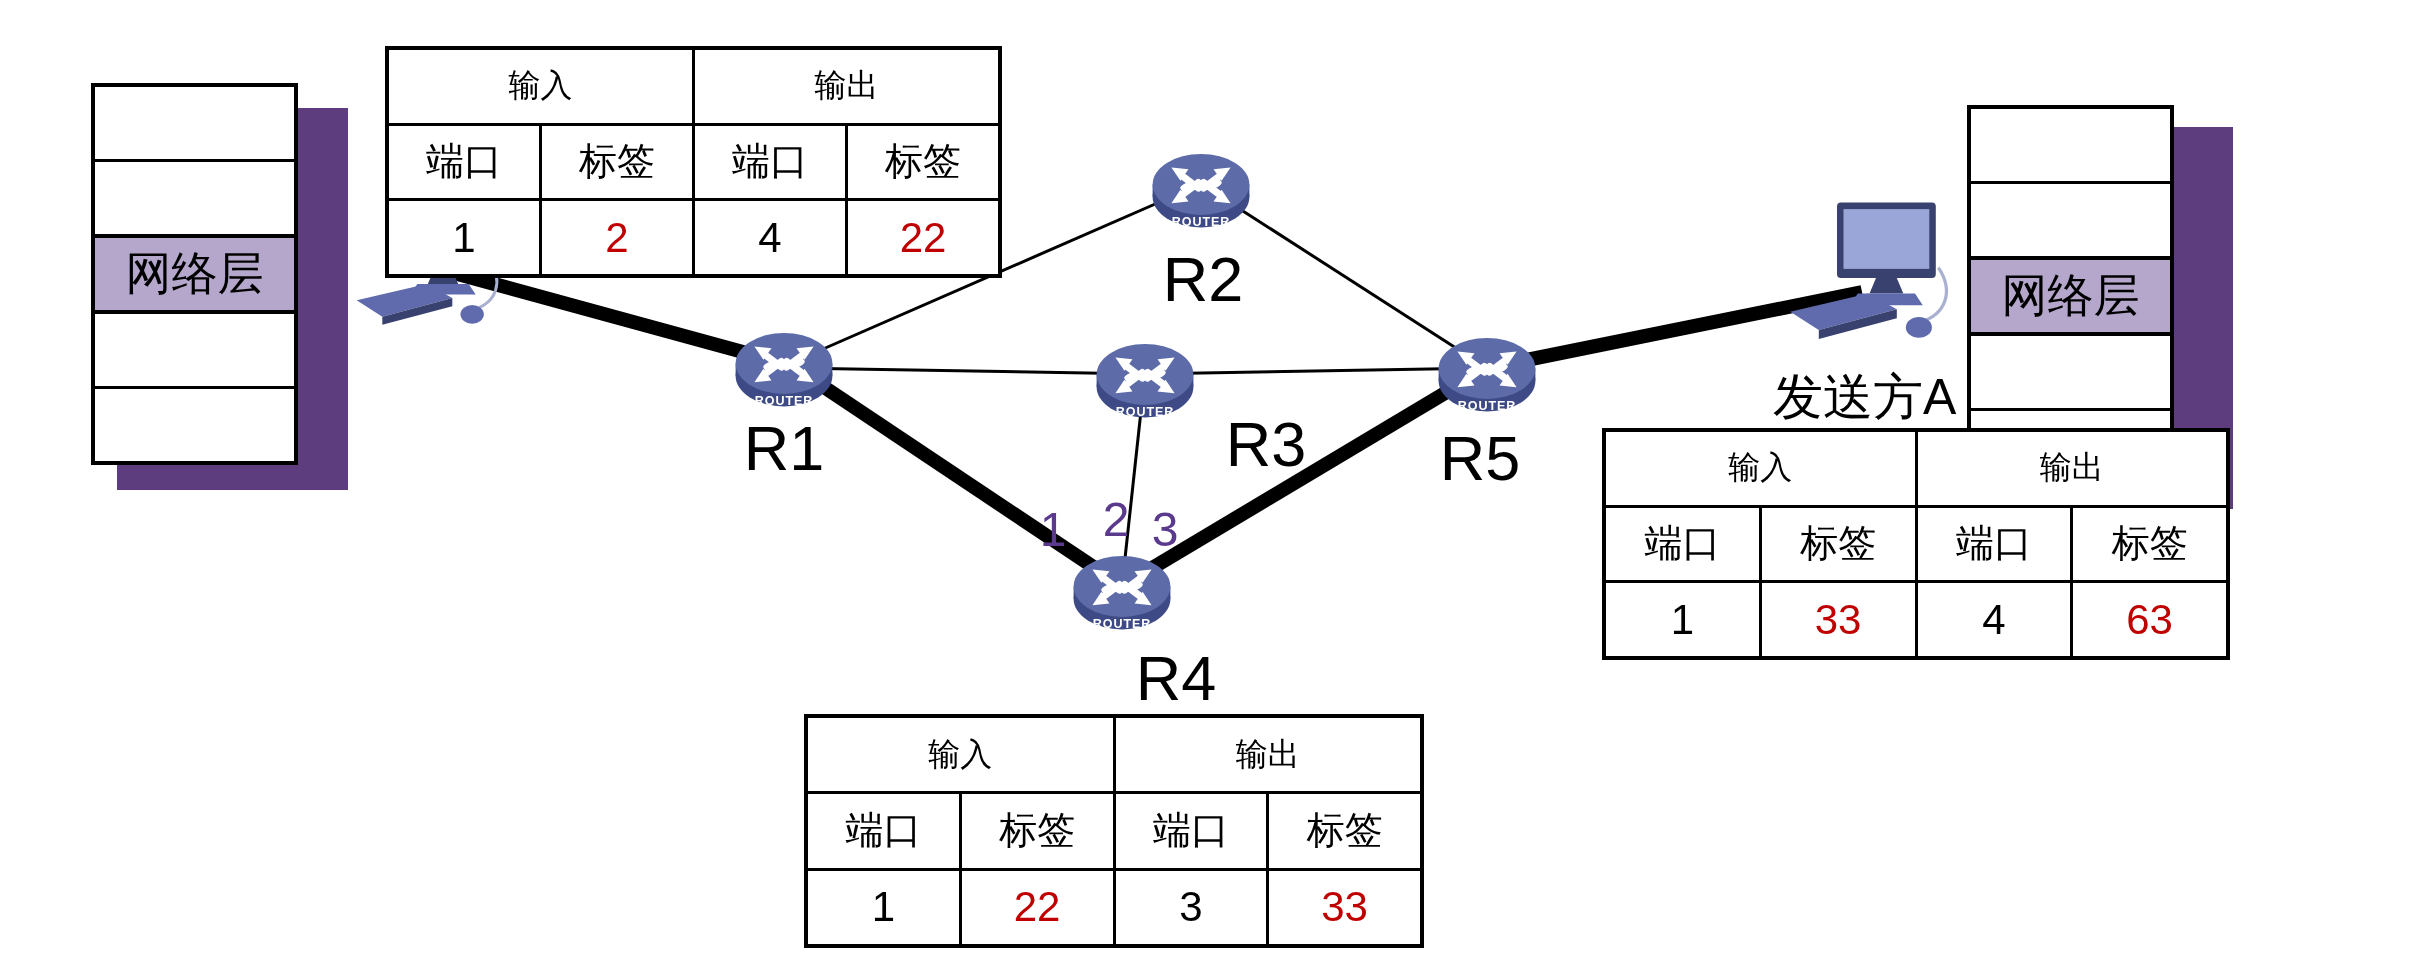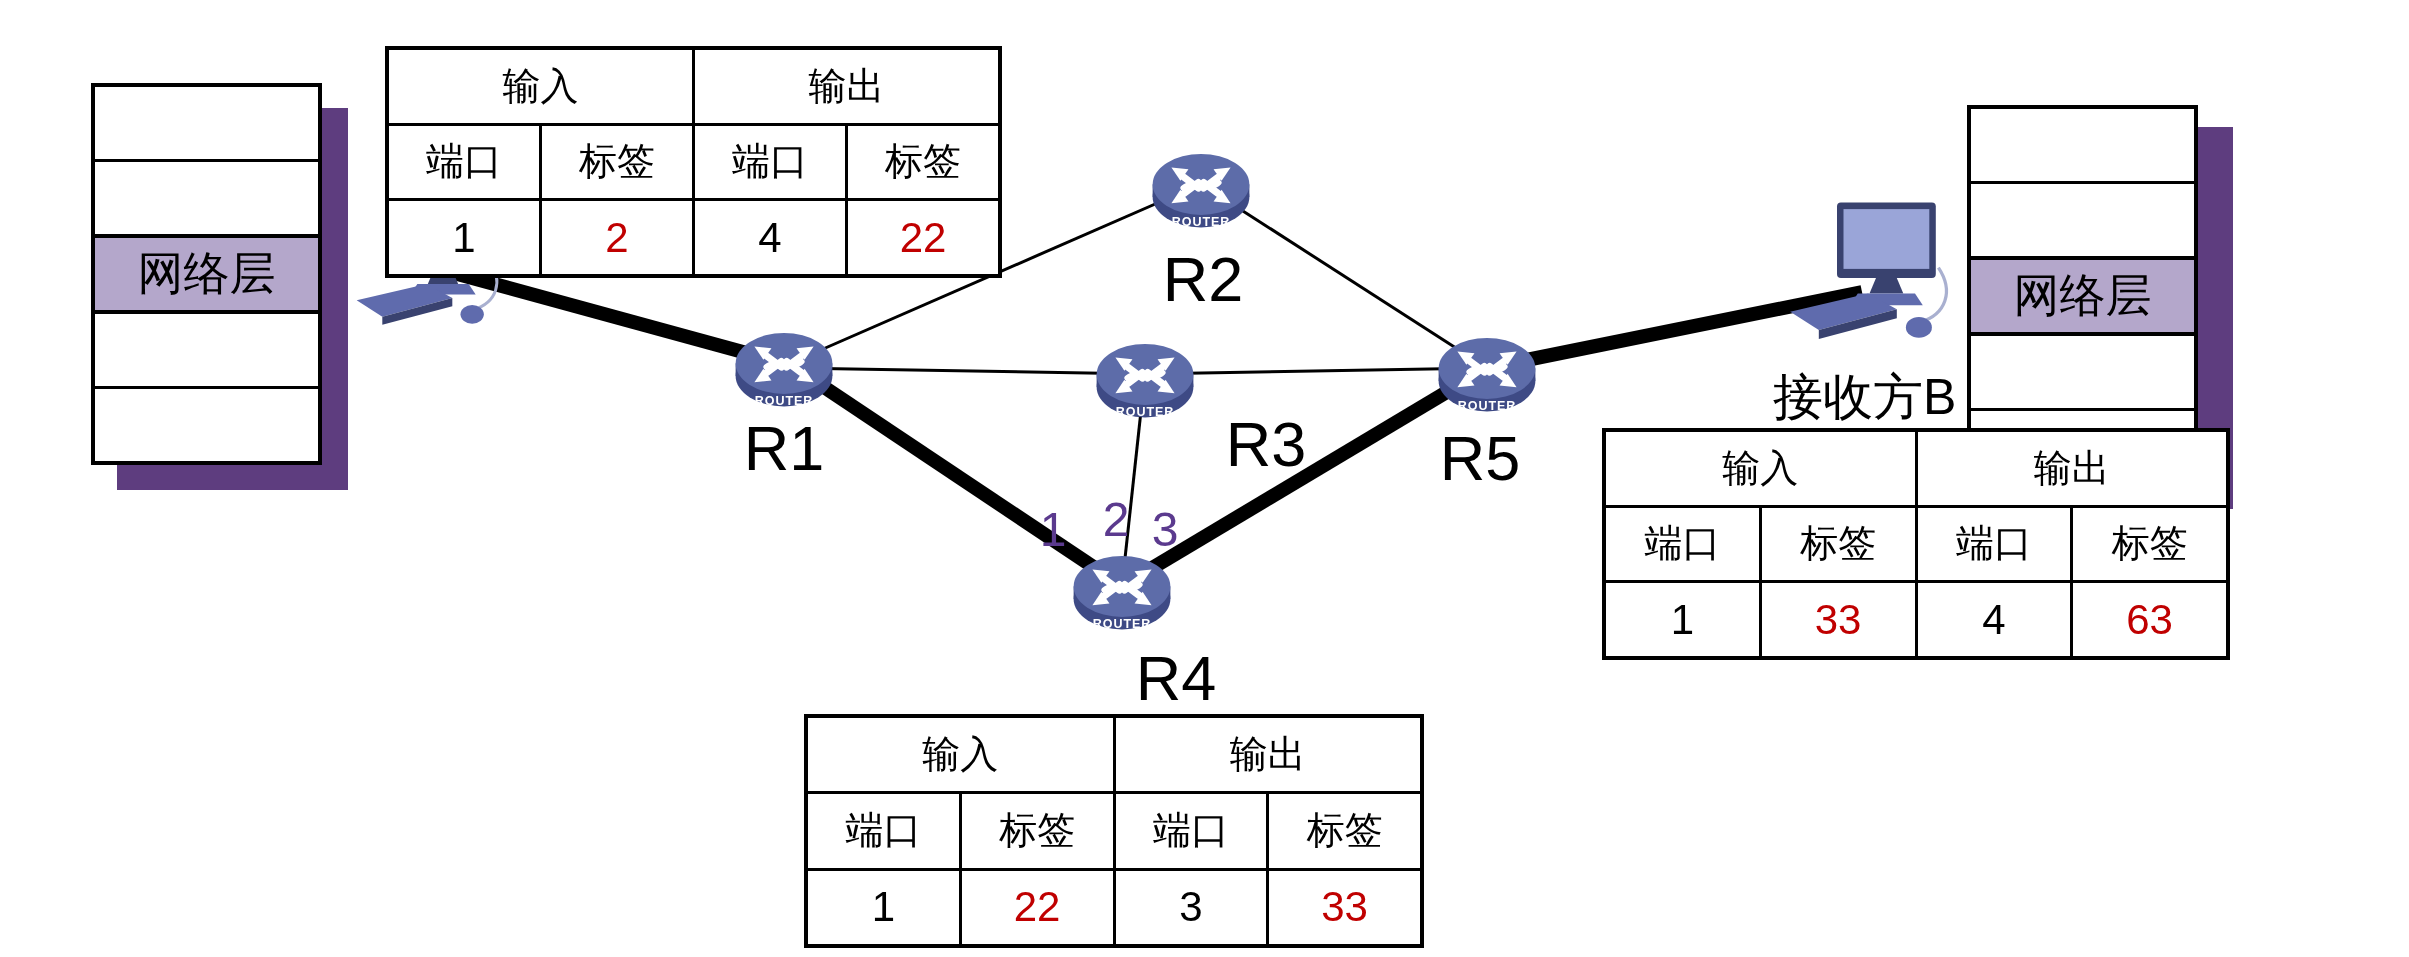--- a/index.html
+++ b/index.html
@@ -2,21 +2,21 @@
 <html style="--label-red: #c00000; --port-purple: #5b3a8e; --stack-highlight: #b4a7cb; --stack-shadow: #5e3d7f; --router-top: #5d6ca9; --router-side: #3e4a85; --pc-dark: #39426f; --pc-mid: #5f6bad; --pc-screen: #9aa5d8;"><head>
 <meta charset="utf-8">
 <style>
   html,body{margin:0;padding:0;background:#ffffff;}
   #canvas{
     position:relative;width:2409px;height:957px;background:#ffffff;overflow:hidden;
     font-family:"Liberation Sans", sans-serif;color:#000;
   }
   
   .stack-shadow{position:absolute;width:231px;height:382px;background:var(--stack-shadow);}
-  .stack{position:absolute;width:231px;height:382px;background:#fff;border:4px solid #000;
+  .stack{position:absolute;width:207px;height:382px;background:#fff;border:4px solid #000;
          display:flex;flex-direction:column;box-sizing:border-box;}
   .stack-row{flex:1;border-top:3px solid #000;display:flex;align-items:center;justify-content:center;}
   .stack-row:first-child{border-top:none;}
   .stack-row.hl{background:var(--stack-highlight);border-top:4px solid #000;border-bottom:4px solid #000;
                 font-size:46px;}
   .stack-row.hl + .stack-row{border-top:none;}
   
   svg.links{position:absolute;left:0;top:0;}
   .thick{stroke:#000;stroke-width:14;}
   .thin{stroke:#000;stroke-width:3;}
@@ -34,21 +34,21 @@
   .pc-cable{stroke:#a9b0d0;stroke-width:2.5;fill:none;}
   
   .rlabel{position:absolute;font-size:63px;font-weight:500;transform:translateX(-50%);white-space:nowrap;}
   .hostlabel{position:absolute;font-size:50px;white-space:nowrap;}
   .portlabel{position:absolute;font-size:48px;font-weight:500;color:var(--port-purple);
              transform:translateX(-50%);}
   
   .ftable{position:absolute;display:grid;grid-template-columns:repeat(4,1fr);
           grid-template-rows:1fr 1fr 1fr;background:#000;padding:4px;gap:3px;box-sizing:border-box;}
   .cell{background:#fff;display:flex;align-items:center;justify-content:center;}
-  .gh{grid-column:span 2;font-size:38px;text-align:right;}
+  .gh{grid-column:span 2;font-size:32px;text-align:right;}
   .ch{font-size:38px;}
   .val{font-size:42px;}
   .red{color:var(--label-red);}
   .t-r1{left:385px;top:46px;width:617px;height:232px;}
   .t-r4{left:804px;top:714px;width:620px;height:234px;}
   .t-r5{left:1602px;top:428px;width:628px;height:232px;}
 </style>
 </head>
 <body>
 
@@ -183,19 +183,19 @@
     <div class="cell val">4</div>
     <div class="cell val red">63</div>
   </div>
 
   <div class="rlabel" style="left:784px;top:412px;">R1</div>
   <div class="rlabel" style="left:1203px;top:243px;">R2</div>
   <div class="rlabel" style="left:1266px;top:408px;">R3</div>
   <div class="rlabel" style="left:1176px;top:642px;">R4</div>
   <div class="rlabel" style="left:1480px;top:422px;">R5</div>
 
-  <div class="hostlabel" style="left:1773px;top:364px;">接收方B</div>
+  <div class="hostlabel" style="left:1773px;top:364px;">发送方A</div>
 
   <div class="portlabel" style="left:1053px;top:502px;">1</div>
   <div class="portlabel" style="left:1116px;top:492px;">2</div>
   <div class="portlabel" style="left:1165px;top:502px;">3</div>
 
 </div>
 
 </body></html>

